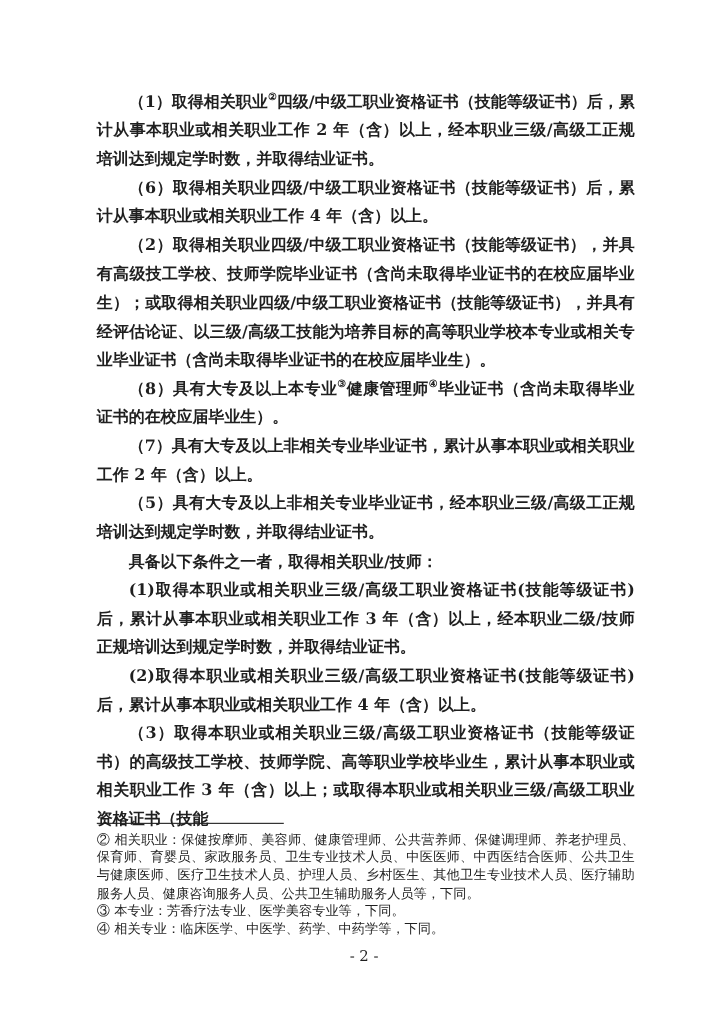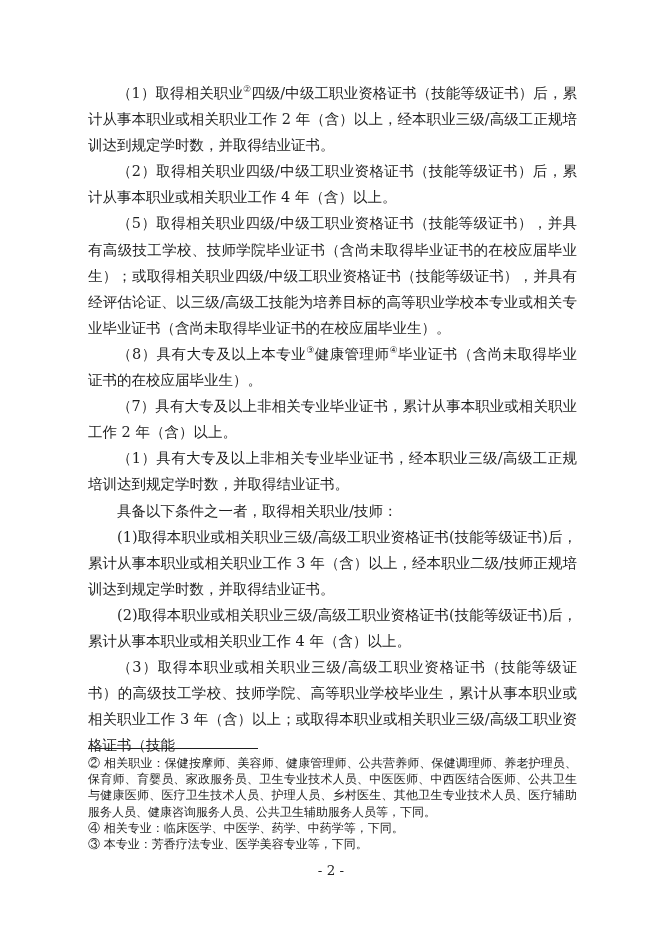--- a/index.html
+++ b/index.html
@@ -22,20 +22,21 @@
     top: 80px;
     width: 489px;
     font-size: 14.5px;
     line-height: 26.1px;
     text-align: justify;
   }
   .body-text p {
     margin: 0;
     padding: 0;
     text-indent: 2em;
+    font-weight: bold;
   }
   .sup {
     font-size: 9px;
     vertical-align: super;
     line-height: 0;
   }
   .footnote-area {
     position: absolute;
     left: 88px;
     top: 748px;
@@ -64,35 +65,35 @@
     color: #1f1f1f;
   }
 </style>
 </head>
 <body>
 
 <div class="page">
 
   <div class="body-text">
     <p><span>（1）取得相关职业</span><sup class="sup">②</sup><span>四级/中级工职业资格证书（技能等级证书）后，累计从事本职业或相关职业工作 2 年（含）以上，经本职业三级/高级工正规培训达到规定学时数，并取得结业证书。</span></p>
-    <p><span>（2）取得相关职业四级/中级工职业资格证书（技能等级证书）后，累计从事本职业或相关职业工作 4 年（含）以上。</span></p>
-    <p><span>（5）取得相关职业四级/中级工职业资格证书（技能等级证书），并具有高级技工学校、技师学院毕业证书（含尚未取得毕业证书的在校应届毕业生）；或取得相关职业四级/中级工职业资格证书（技能等级证书），并具有经评估论证、以三级/高级工技能为培养目标的高等职业学校本专业或相关专业毕业证书（含尚未取得毕业证书的在校应届毕业生）。</span></p>
+    <p><span>（6）取得相关职业四级/中级工职业资格证书（技能等级证书）后，累计从事本职业或相关职业工作 4 年（含）以上。</span></p>
+    <p><span>（2）取得相关职业四级/中级工职业资格证书（技能等级证书），并具有高级技工学校、技师学院毕业证书（含尚未取得毕业证书的在校应届毕业生）；或取得相关职业四级/中级工职业资格证书（技能等级证书），并具有经评估论证、以三级/高级工技能为培养目标的高等职业学校本专业或相关专业毕业证书（含尚未取得毕业证书的在校应届毕业生）。</span></p>
     <p><span>（8）具有大专及以上本专业</span><sup class="sup">③</sup><span>健康管理师</span><sup class="sup">④</sup><span>毕业证书（含尚未取得毕业证书的在校应届毕业生）。</span></p>
     <p><span>（7）具有大专及以上非相关专业毕业证书，累计从事本职业或相关职业工作 2 年（含）以上。</span></p>
-    <p><span>（1）具有大专及以上非相关专业毕业证书，经本职业三级/高级工正规培训达到规定学时数，并取得结业证书。</span></p>
+    <p><span>（5）具有大专及以上非相关专业毕业证书，经本职业三级/高级工正规培训达到规定学时数，并取得结业证书。</span></p>
     <p><span>具备以下条件之一者，取得相关职业/技师：</span></p>
     <p><span>(1)取得本职业或相关职业三级/高级工职业资格证书(技能等级证书)后，累计从事本职业或相关职业工作 3 年（含）以上，经本职业二级/技师正规培训达到规定学时数，并取得结业证书。</span></p>
     <p><span>(2)取得本职业或相关职业三级/高级工职业资格证书(技能等级证书)后，累计从事本职业或相关职业工作 4 年（含）以上。</span></p>
     <p><span>（3）取得本职业或相关职业三级/高级工职业资格证书（技能等级证书）的高级技工学校、技师学院、高等职业学校毕业生，累计从事本职业或相关职业工作 3 年（含）以上；或取得本职业或相关职业三级/高级工职业资格证书（技能</span></p>
   </div>
 
   <div class="footnote-area">
     <div class="footnote-rule"></div>
     <div class="footnotes">
       <p>② 相关职业：保健按摩师、美容师、健康管理师、公共营养师、保健调理师、养老护理员、保育师、育婴员、家政服务员、卫生专业技术人员、中医医师、中西医结合医师、公共卫生与健康医师、医疗卫生技术人员、护理人员、乡村医生、其他卫生专业技术人员、医疗辅助服务人员、健康咨询服务人员、公共卫生辅助服务人员等，下同。</p>
+      <p>③ 本专业：芳香疗法专业、医学美容专业等，下同。</p>
       <p>④ 相关专业：临床医学、中医学、药学、中药学等，下同。</p>
-      <p>③ 本专业：芳香疗法专业、医学美容专业等，下同。</p>
     </div>
   </div>
 
   <div class="page-number">- 2 -</div>
 
 </div>
 
 </body></html>

